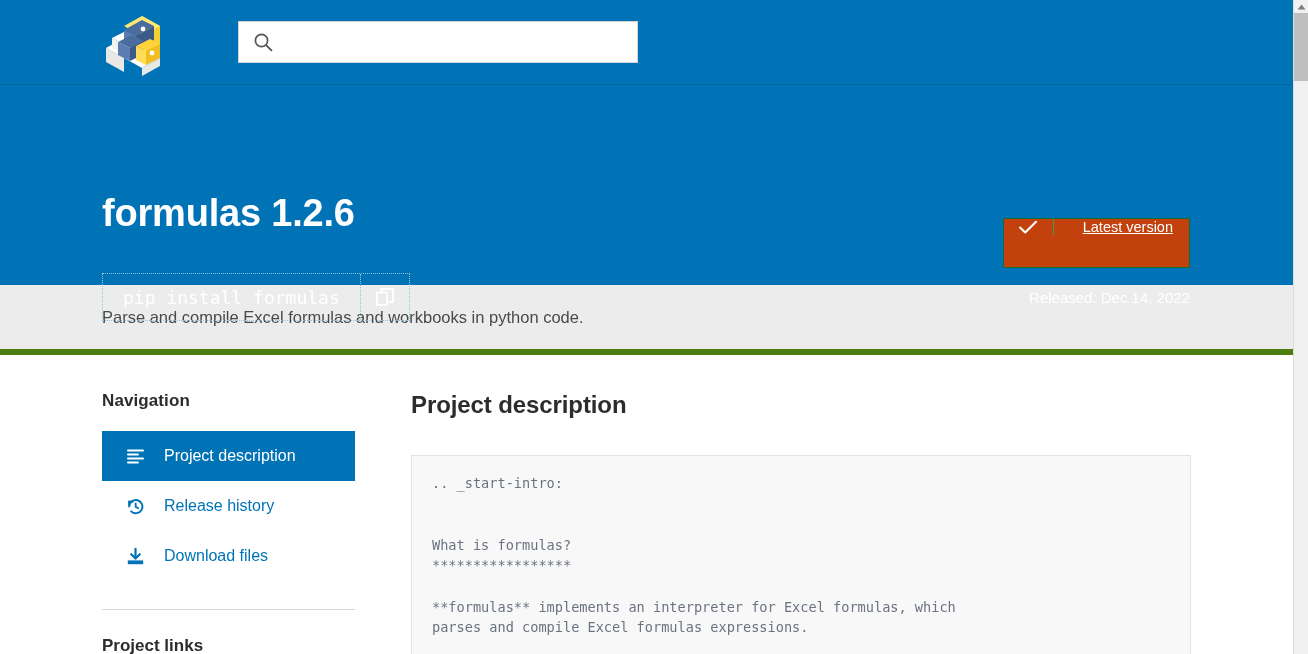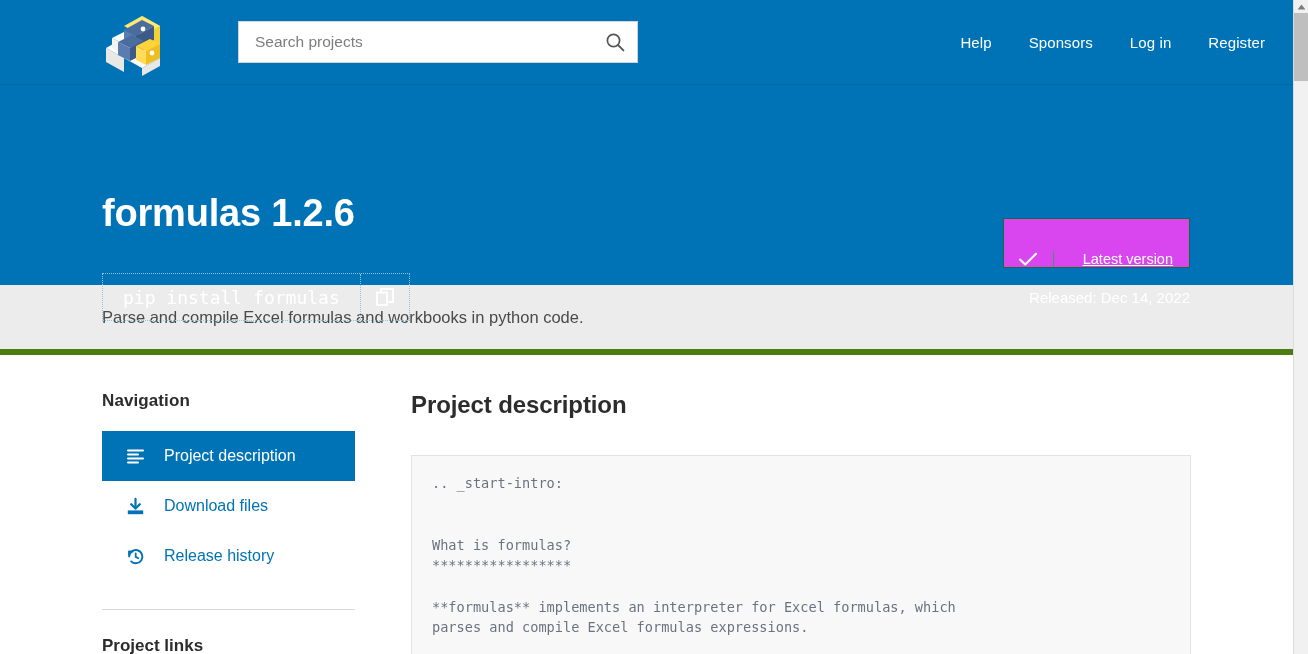--- a/index.html
+++ b/index.html
@@ -118,22 +118,22 @@
     display: flex; align-items: center; justify-content: center;
     cursor: pointer;
   }
   .copy-icon { width: 18px; height: 20px; }
 
   .version-badge {
     position: absolute;
     right: 103px; top: 133px;
     height: 50px;
     display: flex;
-    align-items: flex-end;
-    background: #d946ef;
+    align-items: flex-start;
+    background: #c2410c;
     border: 1px solid #0f6e32;
     gap: 13px;
   }
   .vb-check {
     width: 50px;
     display: flex; align-items: center; justify-content: center;
     border-right: 1px solid #3b9a5c;
   }
   .vb-label {
     display: flex; align-items: center;
@@ -280,33 +280,26 @@
           <polygon points="34,38 48,31 58,36 44,43" fill="#ffd43b"></polygon>
           <polygon points="44,43 58,36 58,50 44,57" fill="#f0be20"></polygon>
           <polygon points="34,38 44,43 44,57 34,52" fill="#ffdd57"></polygon>
 
           <circle cx="41" cy="21" r="2.4" fill="#ffffff"></circle>
           <circle cx="50" cy="45" r="2.4" fill="#ffffff"></circle>
         </svg>
       </a>
 
       <div class="search-wrap">
-        <input class="search-input" type="text" placeholder="Search projects" style="">
         <svg class="search-icon" viewBox="0 0 20 20">
           <circle cx="8.5" cy="8.5" r="6.1" fill="none" stroke="#555" stroke-width="1.7"></circle>
           <line x1="13.1" y1="13.1" x2="18.4" y2="18.4" stroke="#555" stroke-width="1.9" stroke-linecap="round"></line>
         </svg>
       </div>
 
-      <nav class="nav-links">
-        <a href="#">Help</a>
-        <a href="#">Sponsors</a>
-        <a href="#">Log in</a>
-        <a href="#">Register</a>
-      </nav>
     </div>
 
     <div class="hero">
       <h1 class="hero-title">formulas 1.2.6</h1>
 
       <div class="pip-box">
         <span class="pip-cmd">pip install formulas</span>
         <span class="pip-copy">
           <svg class="copy-icon" viewBox="0 0 18 20">
             <rect x="1" y="5.5" width="10" height="12.5" fill="none" stroke="#ffffff" stroke-width="1.8"></rect>
@@ -343,34 +336,34 @@
               <line x1="2" y1="7.5" x2="12" y2="7.5"></line>
               <line x1="2" y1="11.5" x2="17" y2="11.5"></line>
               <line x1="2" y1="15.5" x2="12" y2="15.5"></line>
             </g>
           </svg>
           <span>Project description</span>
         </a>
 
         <a class="sb-item" href="#">
           <svg class="sb-icon" viewBox="0 0 19 19">
+            <path d="M3.2 9.6 a6.6 6.6 0 1 1 1.95 4.7" fill="none" stroke="#0073b7" stroke-width="1.9" stroke-linecap="round"></path>
+            <polyline points="6.6,4.6 3.0,4.5 3.1,8.1" fill="none" stroke="#0073b7" stroke-width="1.9" stroke-linecap="round" stroke-linejoin="round"></polyline>
+            <polyline points="9.7,6.4 9.7,9.9 12.3,11.2" fill="none" stroke="#0073b7" stroke-width="1.8" stroke-linecap="round" stroke-linejoin="round"></polyline>
+          </svg>
+          <span>Release history</span>
+        </a>
+
+        <a class="sb-item" href="#">
+          <svg class="sb-icon" viewBox="0 0 19 19">
             <line x1="9.5" y1="1.8" x2="9.5" y2="10.6" stroke="#0073b7" stroke-width="2.2" stroke-linecap="round"></line>
             <polyline points="5.2,7.2 9.5,11.6 13.8,7.2" fill="none" stroke="#0073b7" stroke-width="2.2" stroke-linecap="round" stroke-linejoin="round"></polyline>
             <path d="M1.8 13.4 h15.4 v3.8 h-15.4 z" fill="#0073b7"></path>
           </svg>
           <span>Download files</span>
-        </a>
-
-        <a class="sb-item" href="#">
-          <svg class="sb-icon" viewBox="0 0 19 19">
-            <path d="M3.2 9.6 a6.6 6.6 0 1 1 1.95 4.7" fill="none" stroke="#0073b7" stroke-width="1.9" stroke-linecap="round"></path>
-            <polyline points="6.6,4.6 3.0,4.5 3.1,8.1" fill="none" stroke="#0073b7" stroke-width="1.9" stroke-linecap="round" stroke-linejoin="round"></polyline>
-            <polyline points="9.7,6.4 9.7,9.9 12.3,11.2" fill="none" stroke="#0073b7" stroke-width="1.8" stroke-linecap="round" stroke-linejoin="round"></polyline>
-          </svg>
-          <span>Release history</span>
         </a>
 
         <div class="sb-divider"></div>
         <h2 class="sb-heading2">Project links</h2>
       </aside>
 
       <section class="content">
         <h2 class="content-title">Project description</h2>
         <pre class="code-block">.. _start-intro:
 

